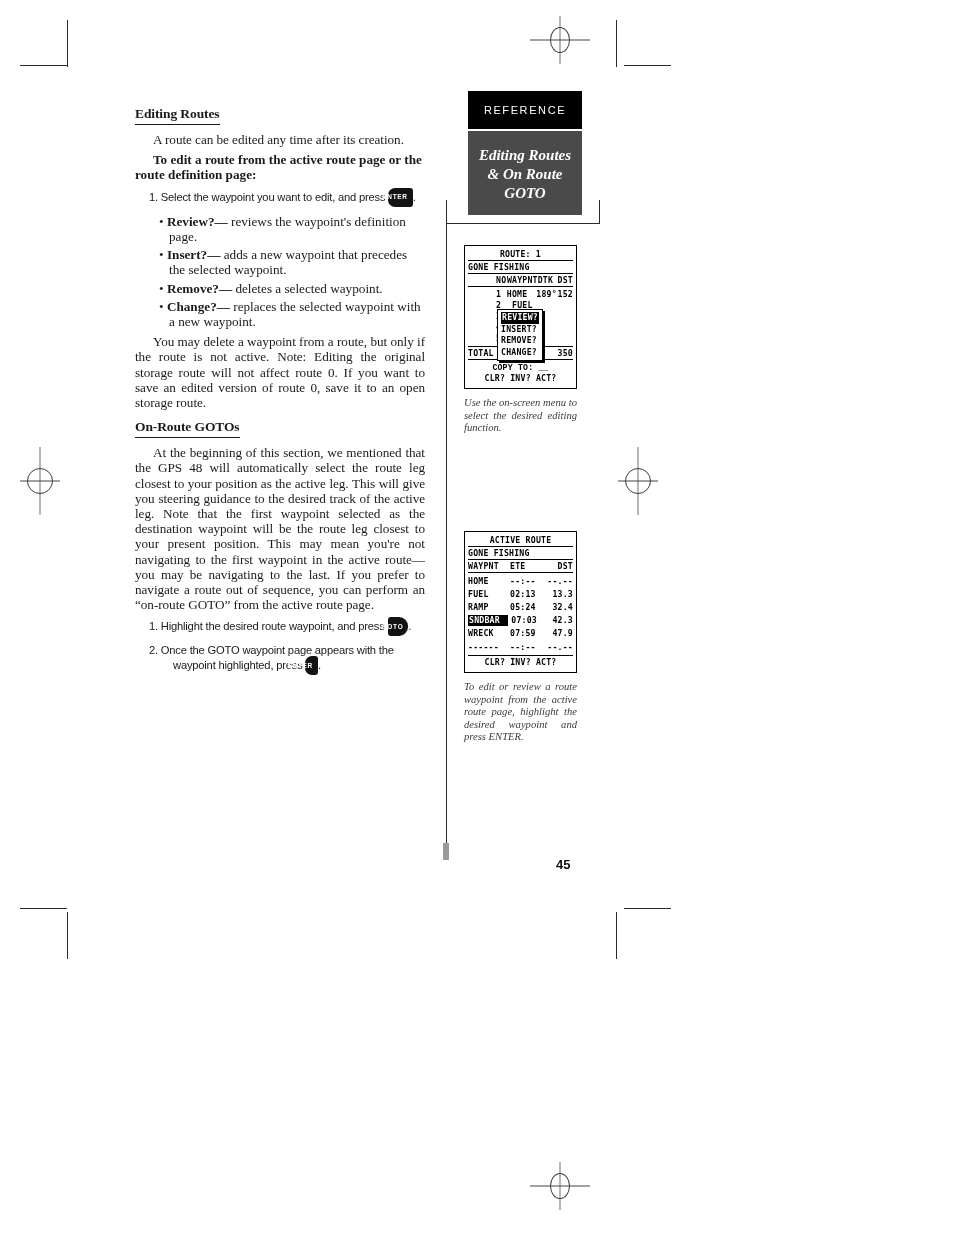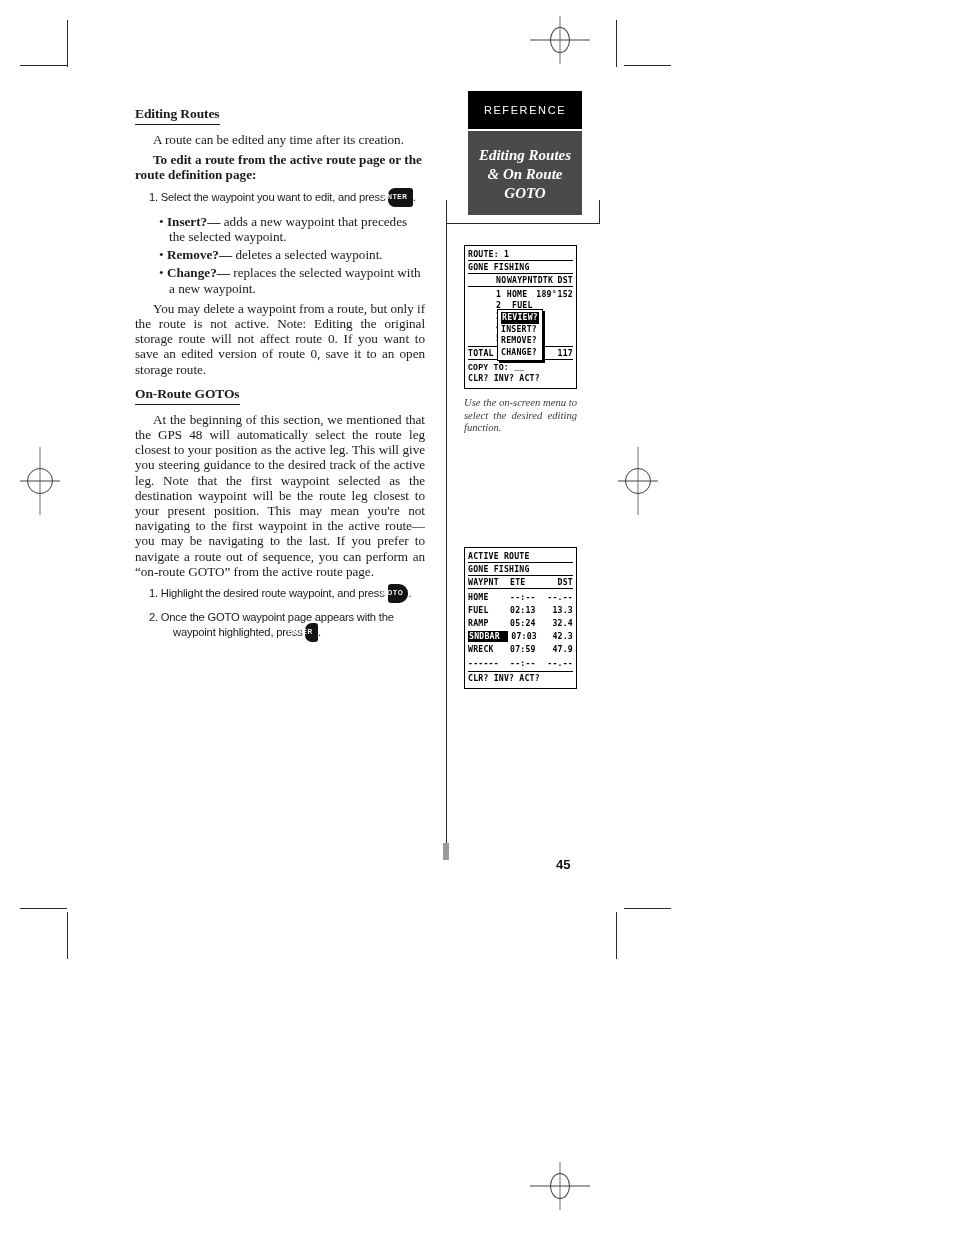--- a/index.html
+++ b/index.html
@@ -171,41 +171,41 @@
     left: 443px;
     top: 843px;
     width: 6px;
     height: 17px;
     background: #9a9a9a;
   }
 
   
   .figure { position: absolute; }
   .fig1 { left: 464px; top: 245px; }
-  .fig2 { left: 464px; top: 547px; }
+  .fig2 { left: 464px; top: 531px; }
 
   .gps {
     width: 113px;
     background: #ffffff;
     border: 1.4px solid #000000;
     padding: 3px 3px 4px 3px;
     box-sizing: border-box;
     font-family: "Liberation Sans", sans-serif;
     position: relative;
   }
   .lcd {
     font-family: "DejaVu Sans Mono", monospace;
     font-size: 8.2px;
     font-weight: bold;
     letter-spacing: 0.2px;
     color: #000000;
     line-height: 11px;
   }
   .lcd .ul { border-bottom: 1.6px solid #000; display: block; padding-bottom: 0px; }
-  .lcd .center { }
+  .lcd .center { text-align: center; }
   .lcd .inv { background: #000; color: #fff; padding: 0 1px; }
   .hline { border-bottom: 1.5px solid #000; height: 0; margin: 1px 0 1px 0; }
 
   
   .r1 { position: relative; }
   .r1 .cols { display: flex; }
   .r1 .c-no   { width: 16px; padding-left: 28px; }
   .r1 .c-name { width: 44px; }
   .r1 .c-dtk  { width: 28px; text-align: left; }
   .r1 .c-dst  { width: 24px; text-align: right; }
@@ -295,20 +295,21 @@
 
     <p class="lead-bold">To edit a route from the active route page or the route definition page:</p>
 
     <div class="numstep">
       <span>1. Select the waypoint you want to edit, and press</span>
       <span class="key enter">ENTER</span><span>.</span>
     </div>
 
 
     <ul class="opts">
+      <li>•&nbsp;<b>Review?—</b><span> reviews the waypoint's definition page.</span></li>
       <li>•&nbsp;<b>Insert?—</b><span> adds a new waypoint that precedes the selected waypoint.</span></li>
       <li>•&nbsp;<b>Remove?—</b><span> deletes a selected waypoint.</span></li>
       <li>•&nbsp;<b>Change?—</b><span> replaces the selected waypoint with a new waypoint.</span></li>
     </ul>
 
     <p class="body">You may delete a waypoint from a route, but only if the route is not active. Note: Editing the original storage route will not affect route 0. If you want to save an edited version of route 0, save it to an open storage route.</p>
 
     <div class="gap"></div>
     <div class="head-wrap">
       <h2 class="section-head">On-Route GOTOs</h2>
@@ -372,21 +373,21 @@
           <span class="c-name inv" style="width:auto;">SNDBAR</span>
         </div>
         <div class="cols">
           <span class="c-no">5</span>
           <span class="c-name">WRECK</span>
         </div>
 
         <div class="hline" style="margin-top:2px;"></div>
         <div class="cols ul">
           <span style="flex:1">TOTAL DST</span>
-          <span>117</span>
+          <span>350</span>
         </div>
         <div class="center" style="margin-top:2px;font-family:Liberation Mono, monospace;">COPY TO: __</div>
         <div class="center">CLR? INV? ACT?</div>
       </div>
 
       <div class="popup lcd">
         <div class="inv">REVIEW?</div>
         <div>INSERT?</div>
         <div>REMOVE?</div>
         <div>CHANGE?</div>
@@ -434,17 +435,18 @@
         <div class="cols" style="margin-top:3px;">
           <span class="c-wp">------</span>
           <span class="c-ete">--:--</span>
           <span class="c-dst">--.--</span>
         </div>
 
         <div class="hline" style="margin-top:2px;"></div>
         <div class="center" style="margin-top:1px;">CLR? INV? ACT?</div>
       </div>
     </div>
+    <div class="caption">To edit or review a route waypoint from the active route page, highlight the desired waypoint and press ENTER.</div>
   </div>
 
   <div class="pageno">45</div>
 
 </div>
 
 </body></html>

